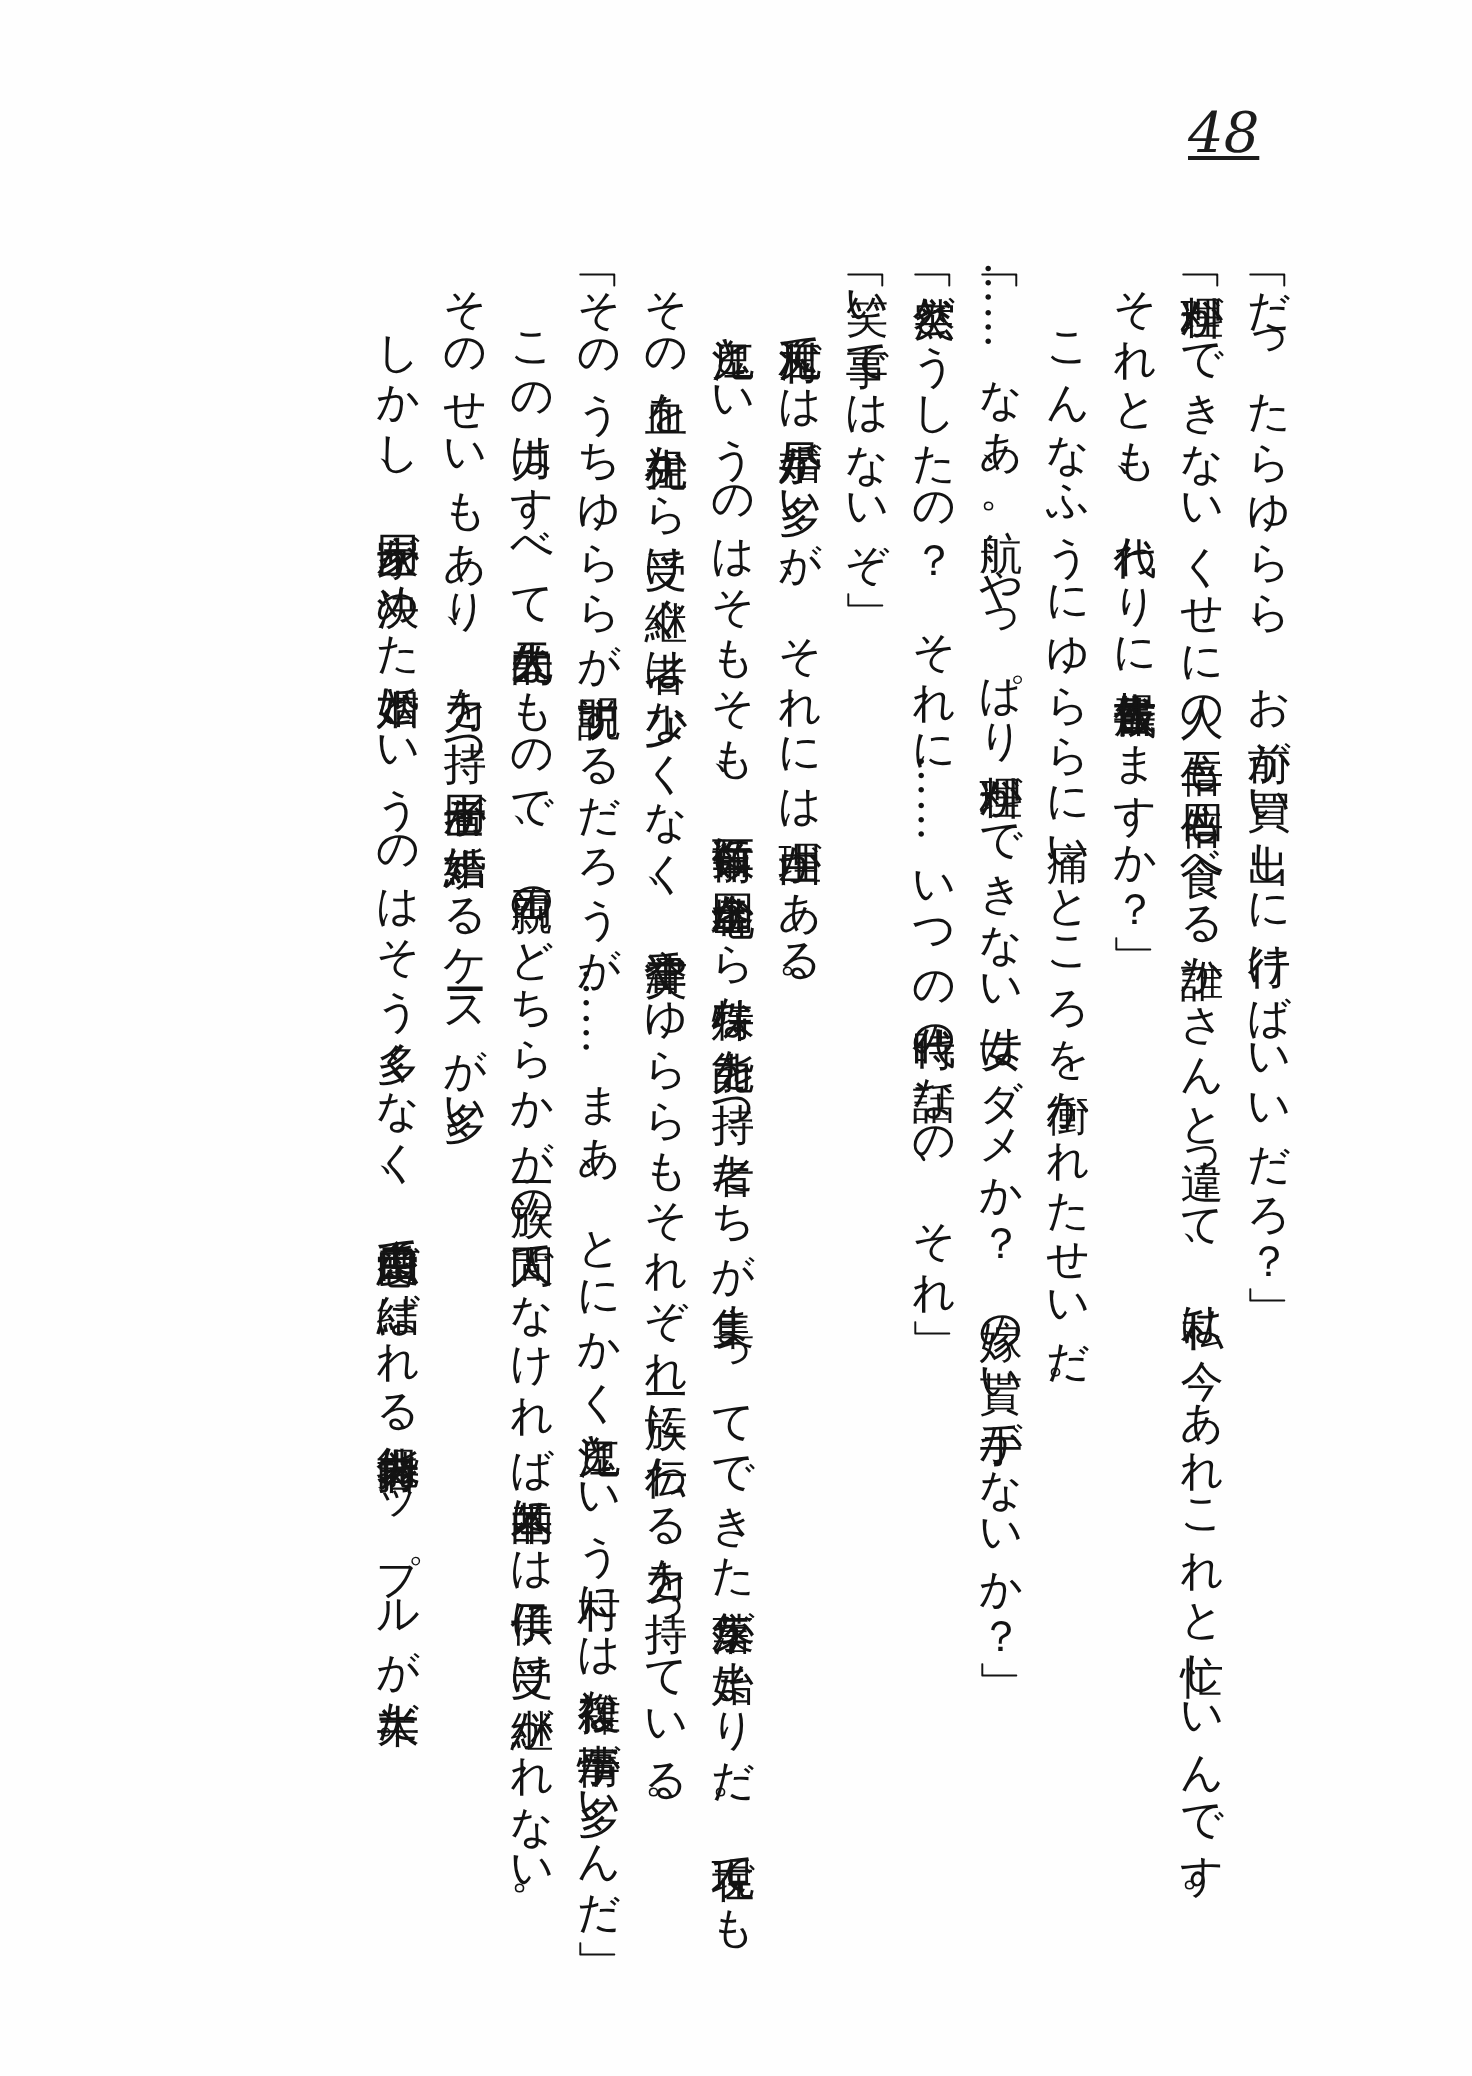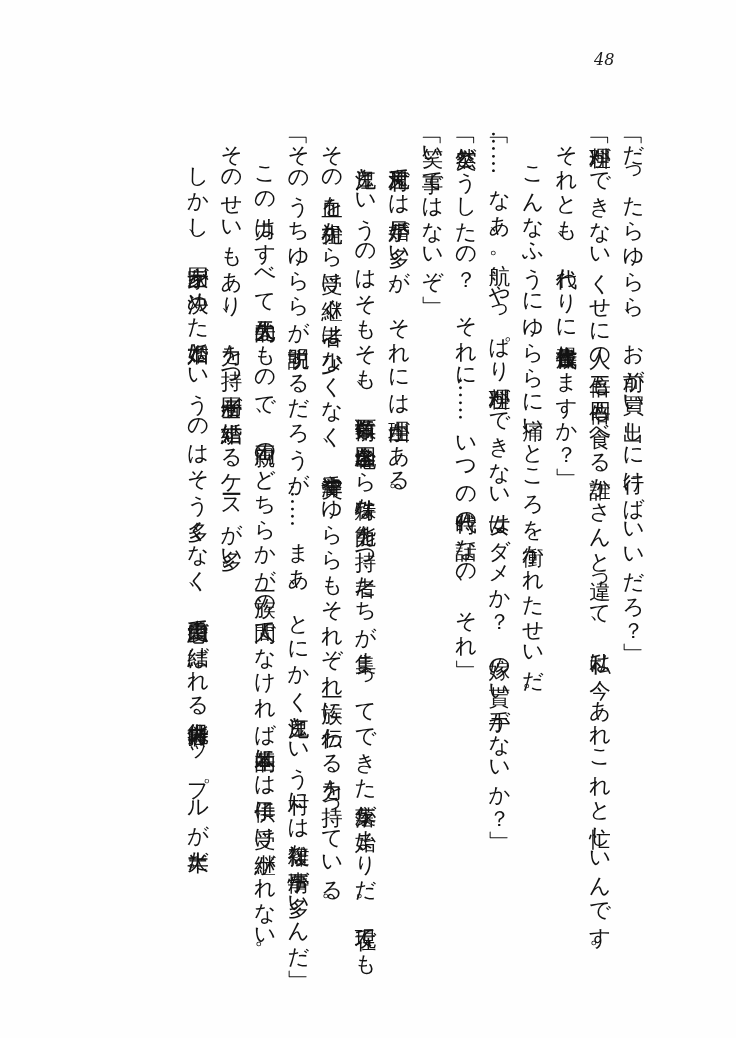--- a/index.html
+++ b/index.html
@@ -17,22 +17,23 @@
     position: absolute;
     inset: 0;
     background: #fefefe;
   }
   .page-number {
     position: absolute;
     top: 50px;
     left: 594px;
     font-family: "DejaVu Serif", "Liberation Serif", serif;
     font-style: italic;
-    font-size: 16px;
+    font-size: 28px;
     color: #1c1c1c;
+    text-decoration: underline;
   }
   .text-block {
     position: absolute;
     top: 130px;
     right: 86px;
     height: 848px;
     writing-mode: vertical-rl;
     text-orientation: mixed;
     font-family: "DejaVu Serif", "Liberation Serif", serif;
     font-size: 21.5px;

